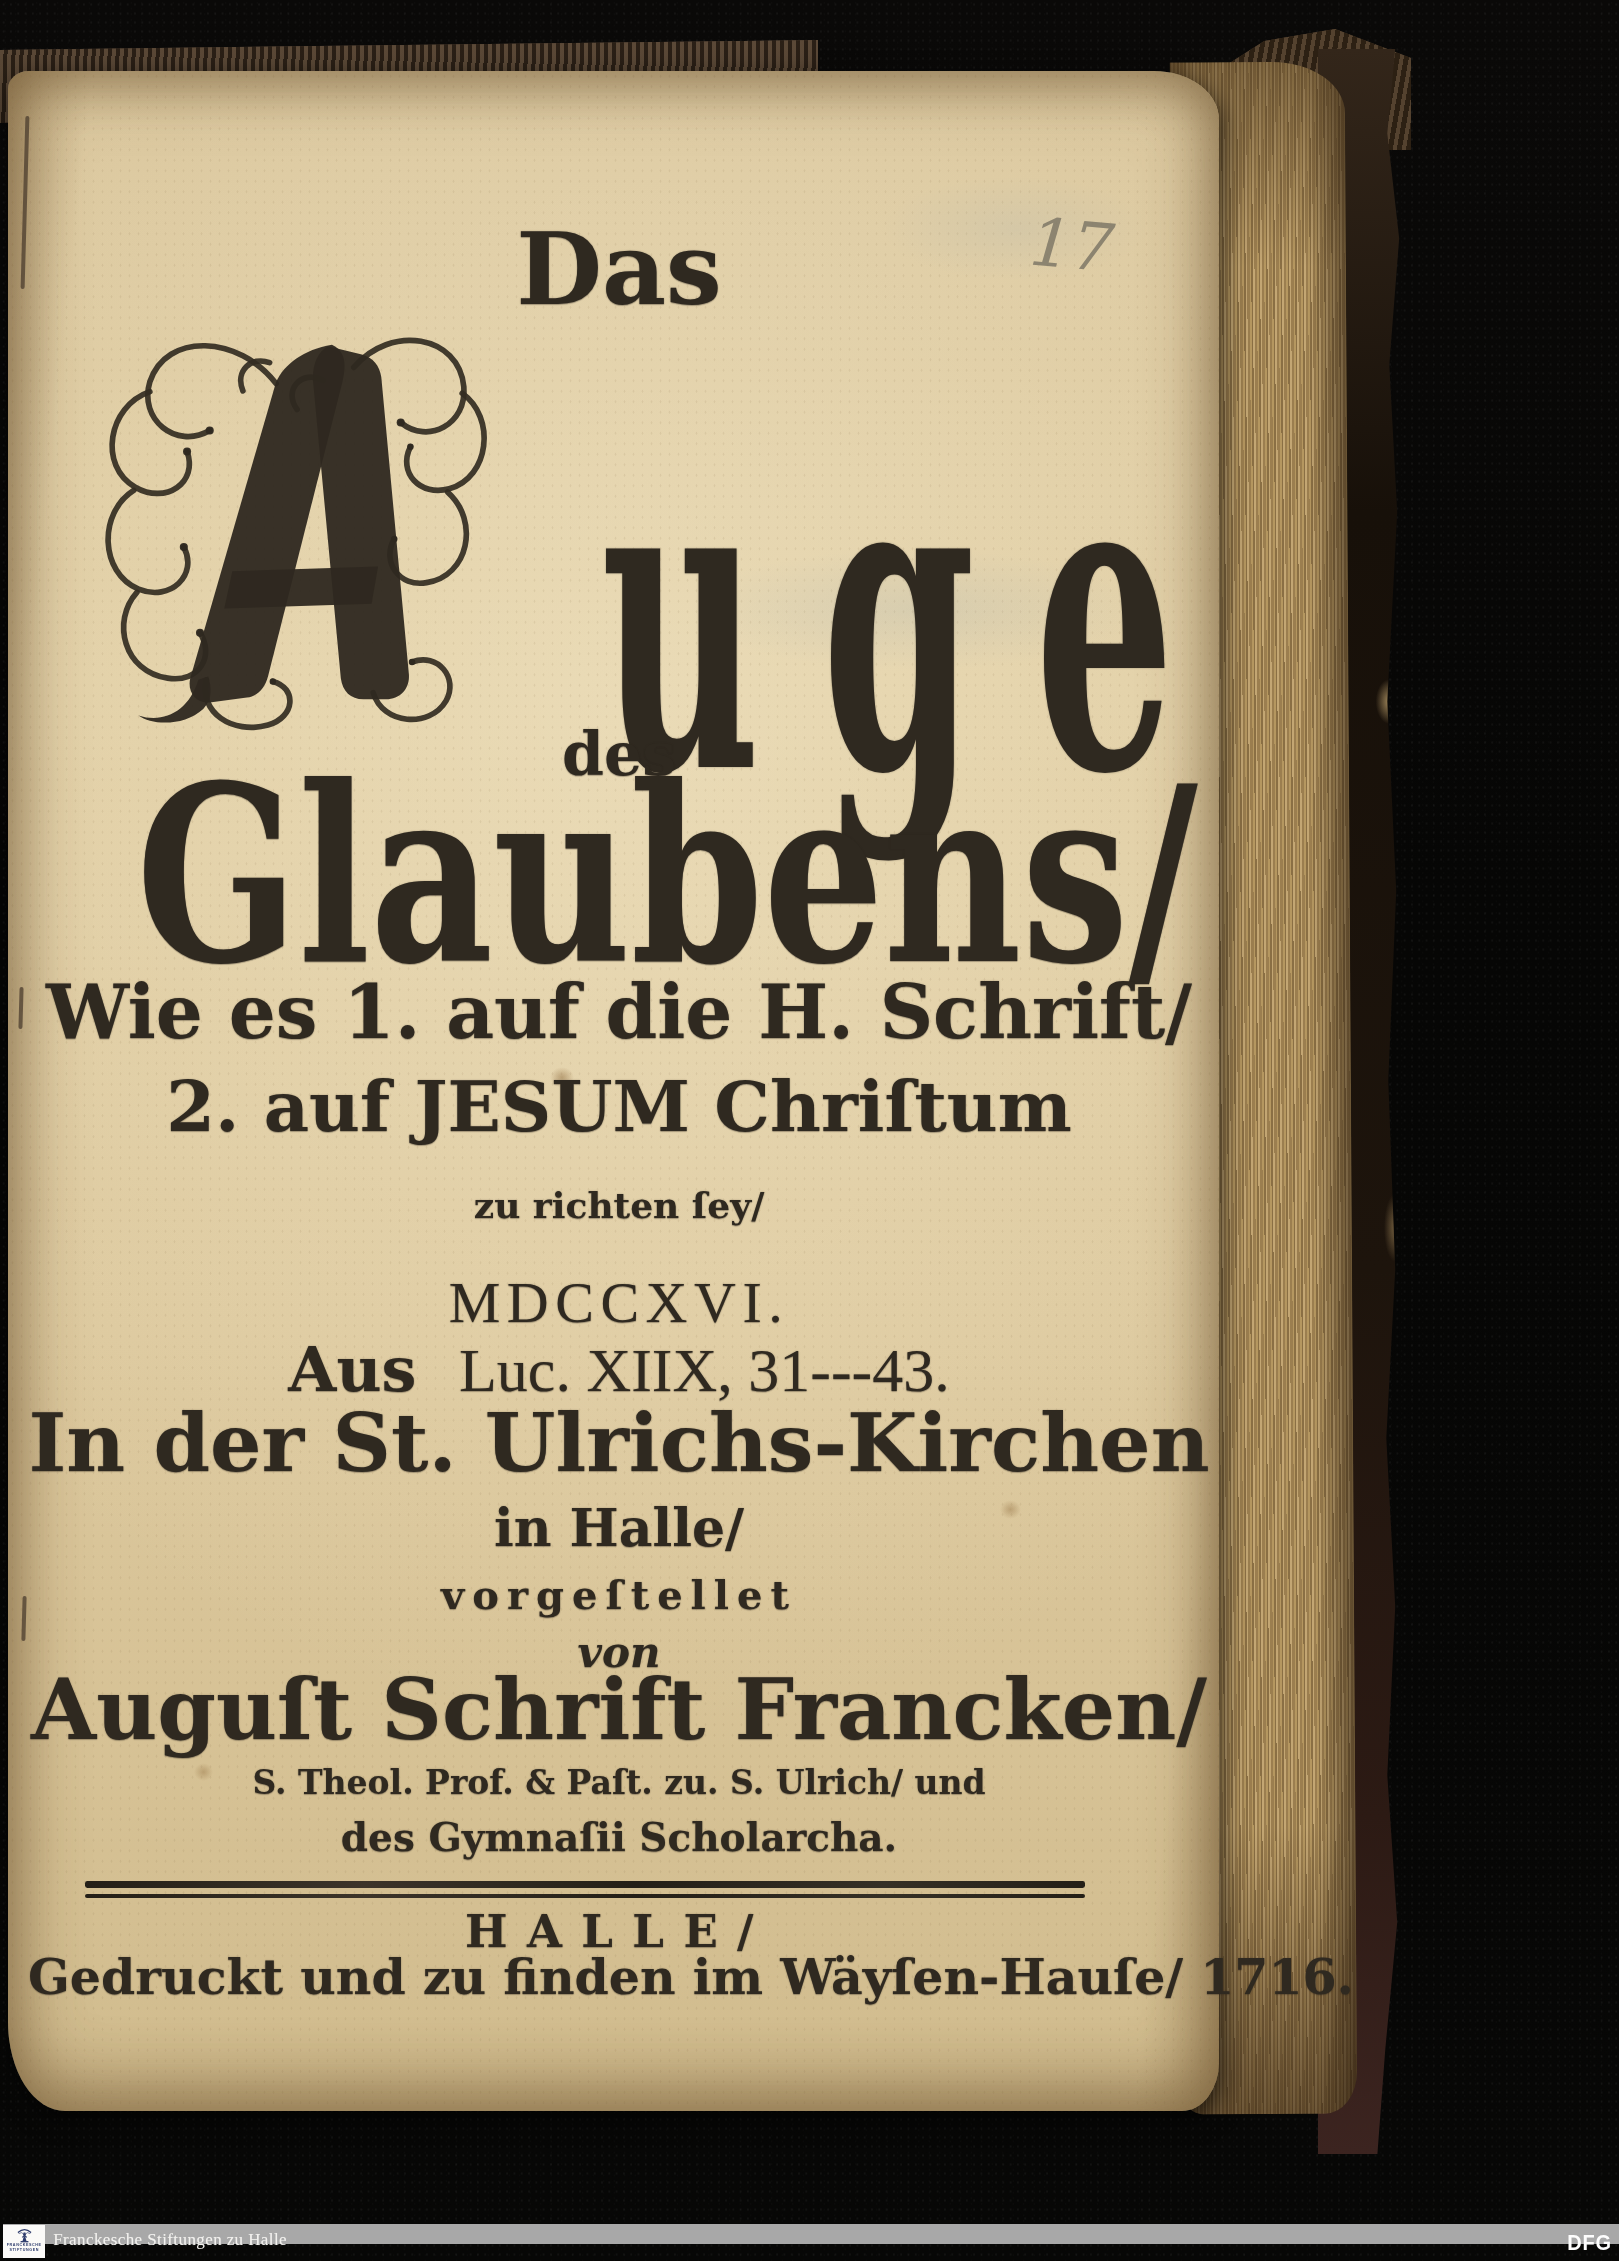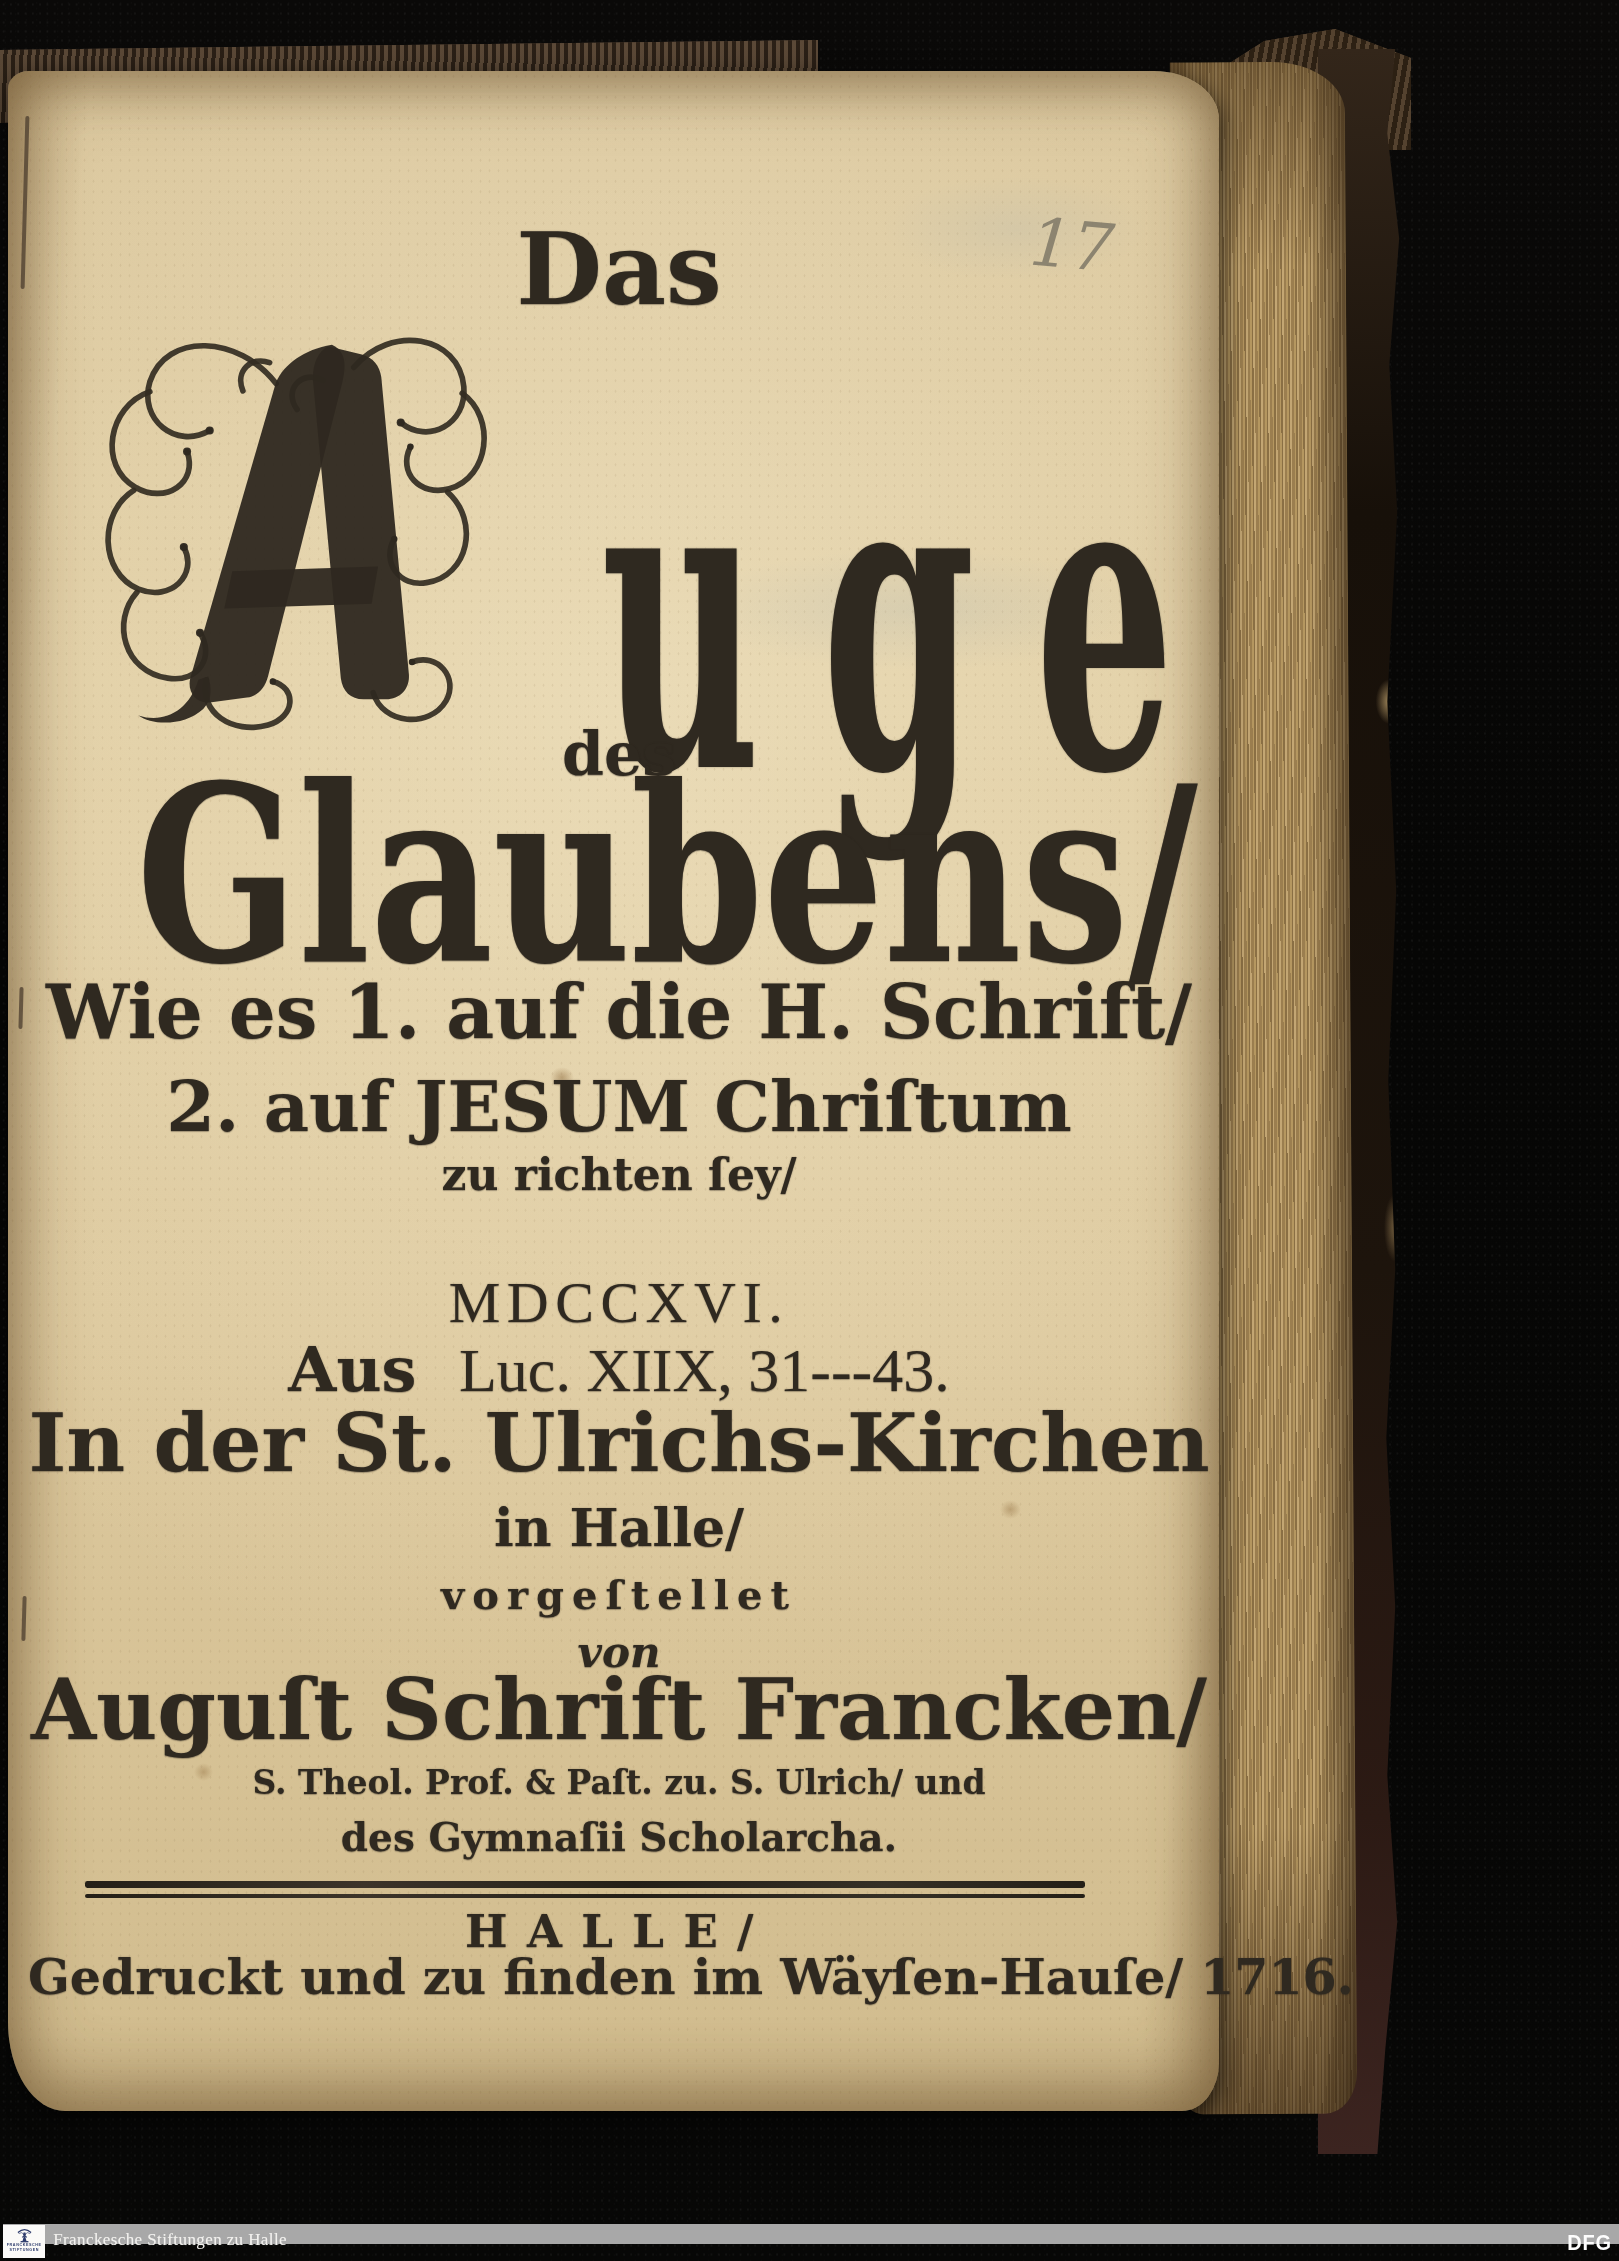--- a/index.html
+++ b/index.html
@@ -160,21 +160,21 @@
     <span class="bigletter" style="left:593px;top:338px;">u</span>
     <span class="bigletter" style="left:814px;top:338px;">g</span>
     <span class="bigletter" style="left:1027px;top:338px;">e</span>
 
     <div class="tl" style="top:653px;font-size:60px;">des</div>
 
     <div class="tl" style="left:0;width:1166px;top:708px;font-size:243px;line-height:.8;transform:scaleX(.78);transform-origin:center top;">Glaubens/</div>
 
     <div class="tl" style="top:904px;font-size:74px;">Wie es 1. auf die H. Schrift/</div>
     <div class="tl" style="top:1001px;font-size:70px;">2. auf JESUM Chriſtum</div>
-    <div class="tl" style="top:1082px;font-size:44px;">zu richten ſey/</div>
+    <div class="tl" style="top:1116px;font-size:36px;">zu richten ſey/</div>
 
     <div class="tl roman" style="top:1203px;font-size:58px;letter-spacing:6.5px;">MDCCXVI.</div>
 
     <div class="tl" style="top:1268px;font-size:62px;">
       <span>Aus</span>
       <span class="roman" style="margin-left:21px;">Luc. XIIX, 31---43.</span>
     </div>
 
     <div class="tl" style="top:1331px;font-size:81px;">In der St. Ulrichs-Kirchen</div>
     <div class="tl" style="top:1431px;font-size:52px;">in Halle/</div>

